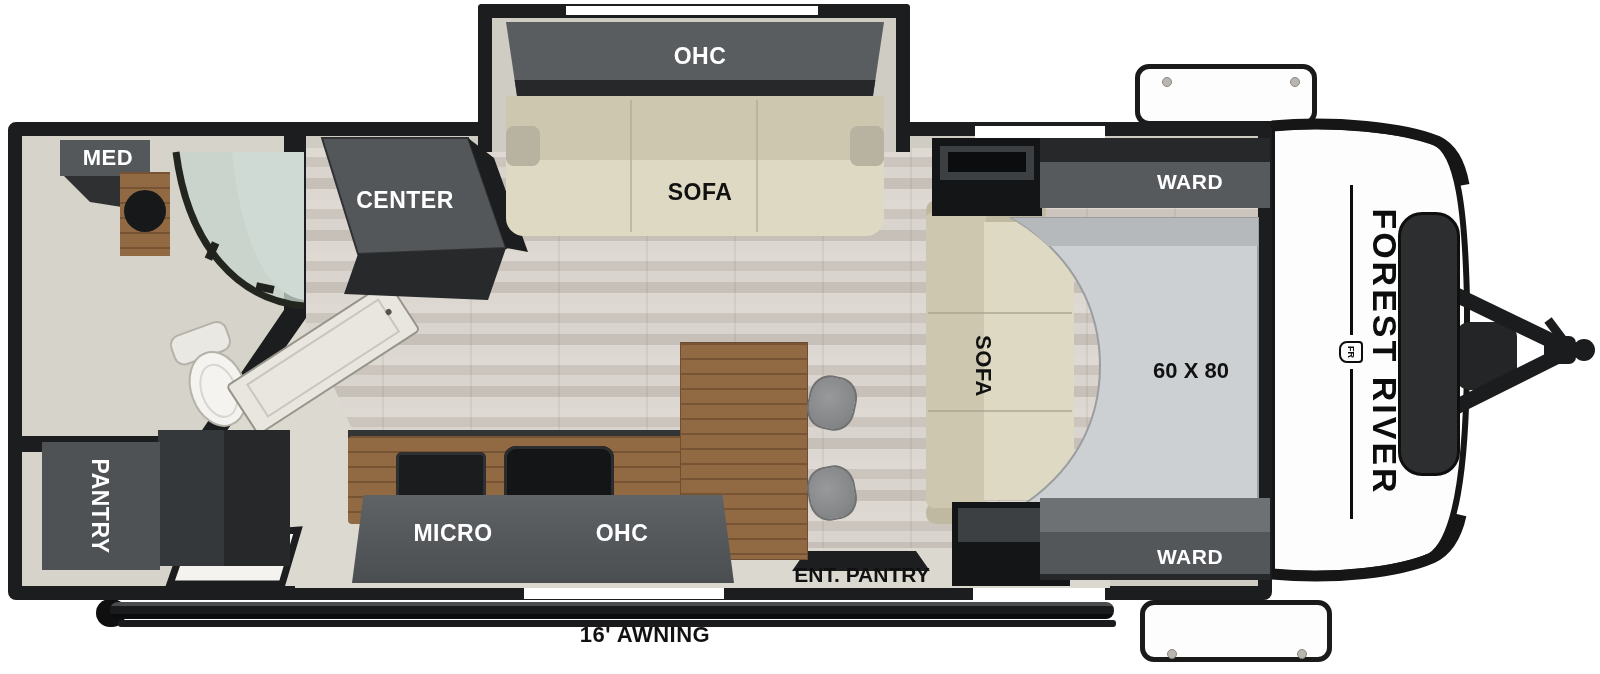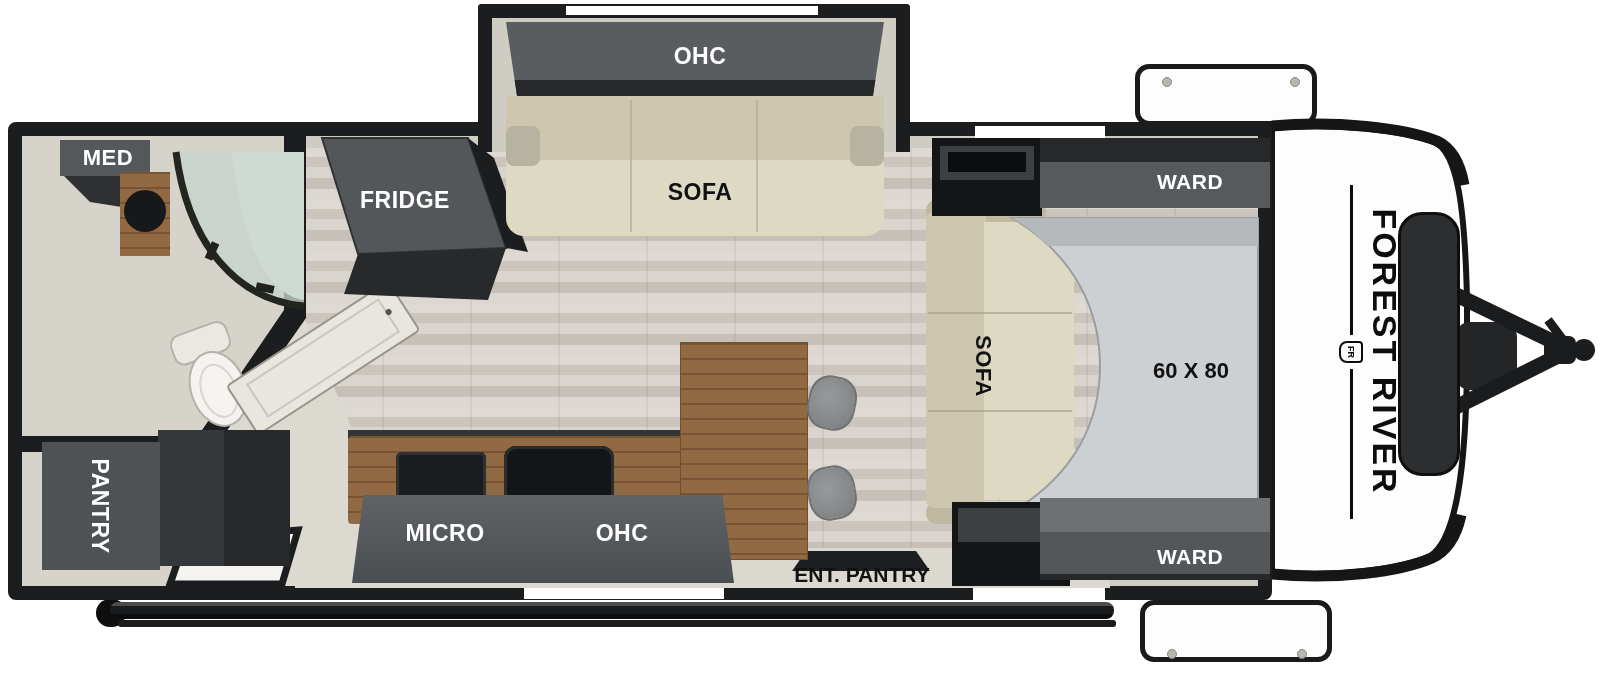--- a/index.html
+++ b/index.html
@@ -161,33 +161,34 @@
   <div class="abs seam-v" style="left:756px;top:100px;height:132px;"></div>
   <div class="abs" style="left:506px;top:126px;width:34px;height:40px;background:#b8b2a0;border-radius:8px;"></div>
   <div class="abs" style="left:850px;top:126px;width:34px;height:40px;background:#b8b2a0;border-radius:8px;"></div>
 
   <div class="abs" style="left:566px;top:6px;width:252px;height:9px;background:#fff;"></div>
   <div class="abs" style="left:975px;top:126px;width:130px;height:12px;background:#fff;"></div>
   <div class="abs" style="left:524px;top:588px;width:200px;height:11px;background:#fff;"></div>
   <div class="abs" style="left:973px;top:588px;width:132px;height:12px;background:#fff;"></div>
 
   <div class="lbl light" style="left:60px;top:140px;width:96px;height:36px;font-size:22px;">MED</div>
-  <div class="lbl light" style="left:330px;top:186px;width:150px;height:28px;font-size:23px;">FRIDGE</div>
+  <div class="lbl light" style="left:330px;top:186px;width:150px;height:28px;font-size:23px;">CENTER</div>
   <div class="lbl light" style="left:640px;top:42px;width:120px;height:28px;font-size:23px;">OHC</div>
   <div class="lbl" style="left:640px;top:178px;width:120px;height:28px;font-size:23px;">SOFA</div>
   <div class="lbl rot90" style="left:928px;top:353px;width:110px;height:26px;font-size:22px;">SOFA</div>
   <div class="lbl light" style="left:1120px;top:168px;width:140px;height:28px;font-size:21px;">WARD</div>
   <div class="lbl light" style="left:1120px;top:544px;width:140px;height:26px;font-size:21px;">WARD</div>
   <div class="abs" style="left:1086px;top:342px;width:210px;height:56px;display:flex;flex-direction:column;align-items:center;justify-content:center;font-weight:bold;color:#111;">
     <div style="font-size:22px;line-height:25px;">60 X 80</div>
   </div>
   <div class="lbl light rot90" style="left:43px;top:492px;width:114px;height:28px;font-size:23px;">PANTRY</div>
-  <div class="lbl light" style="left:375px;top:520px;width:140px;height:26px;font-size:23px;">MICRO</div>
+  <div class="lbl light" style="left:383px;top:520px;width:140px;height:26px;font-size:23px;">MICRO</div>
   <div class="lbl light" style="left:562px;top:520px;width:120px;height:26px;font-size:23px;">OHC</div>
   <div class="lbl" style="left:772px;top:564px;width:180px;height:22px;font-size:21px;letter-spacing:0;">ENT. PANTRY</div>
+  <div class="lbl" style="left:555px;top:622px;width:180px;height:26px;font-size:22px;">16' AWNING</div>
 
   <div class="abs brand-wrap">
     <div class="brand-text">FOREST RIVER</div>
     <div class="brand-rule">
       <div class="brand-line"></div>
       <div class="brand-logo">FR</div>
       <div class="brand-line"></div>
     </div>
   </div>
 

